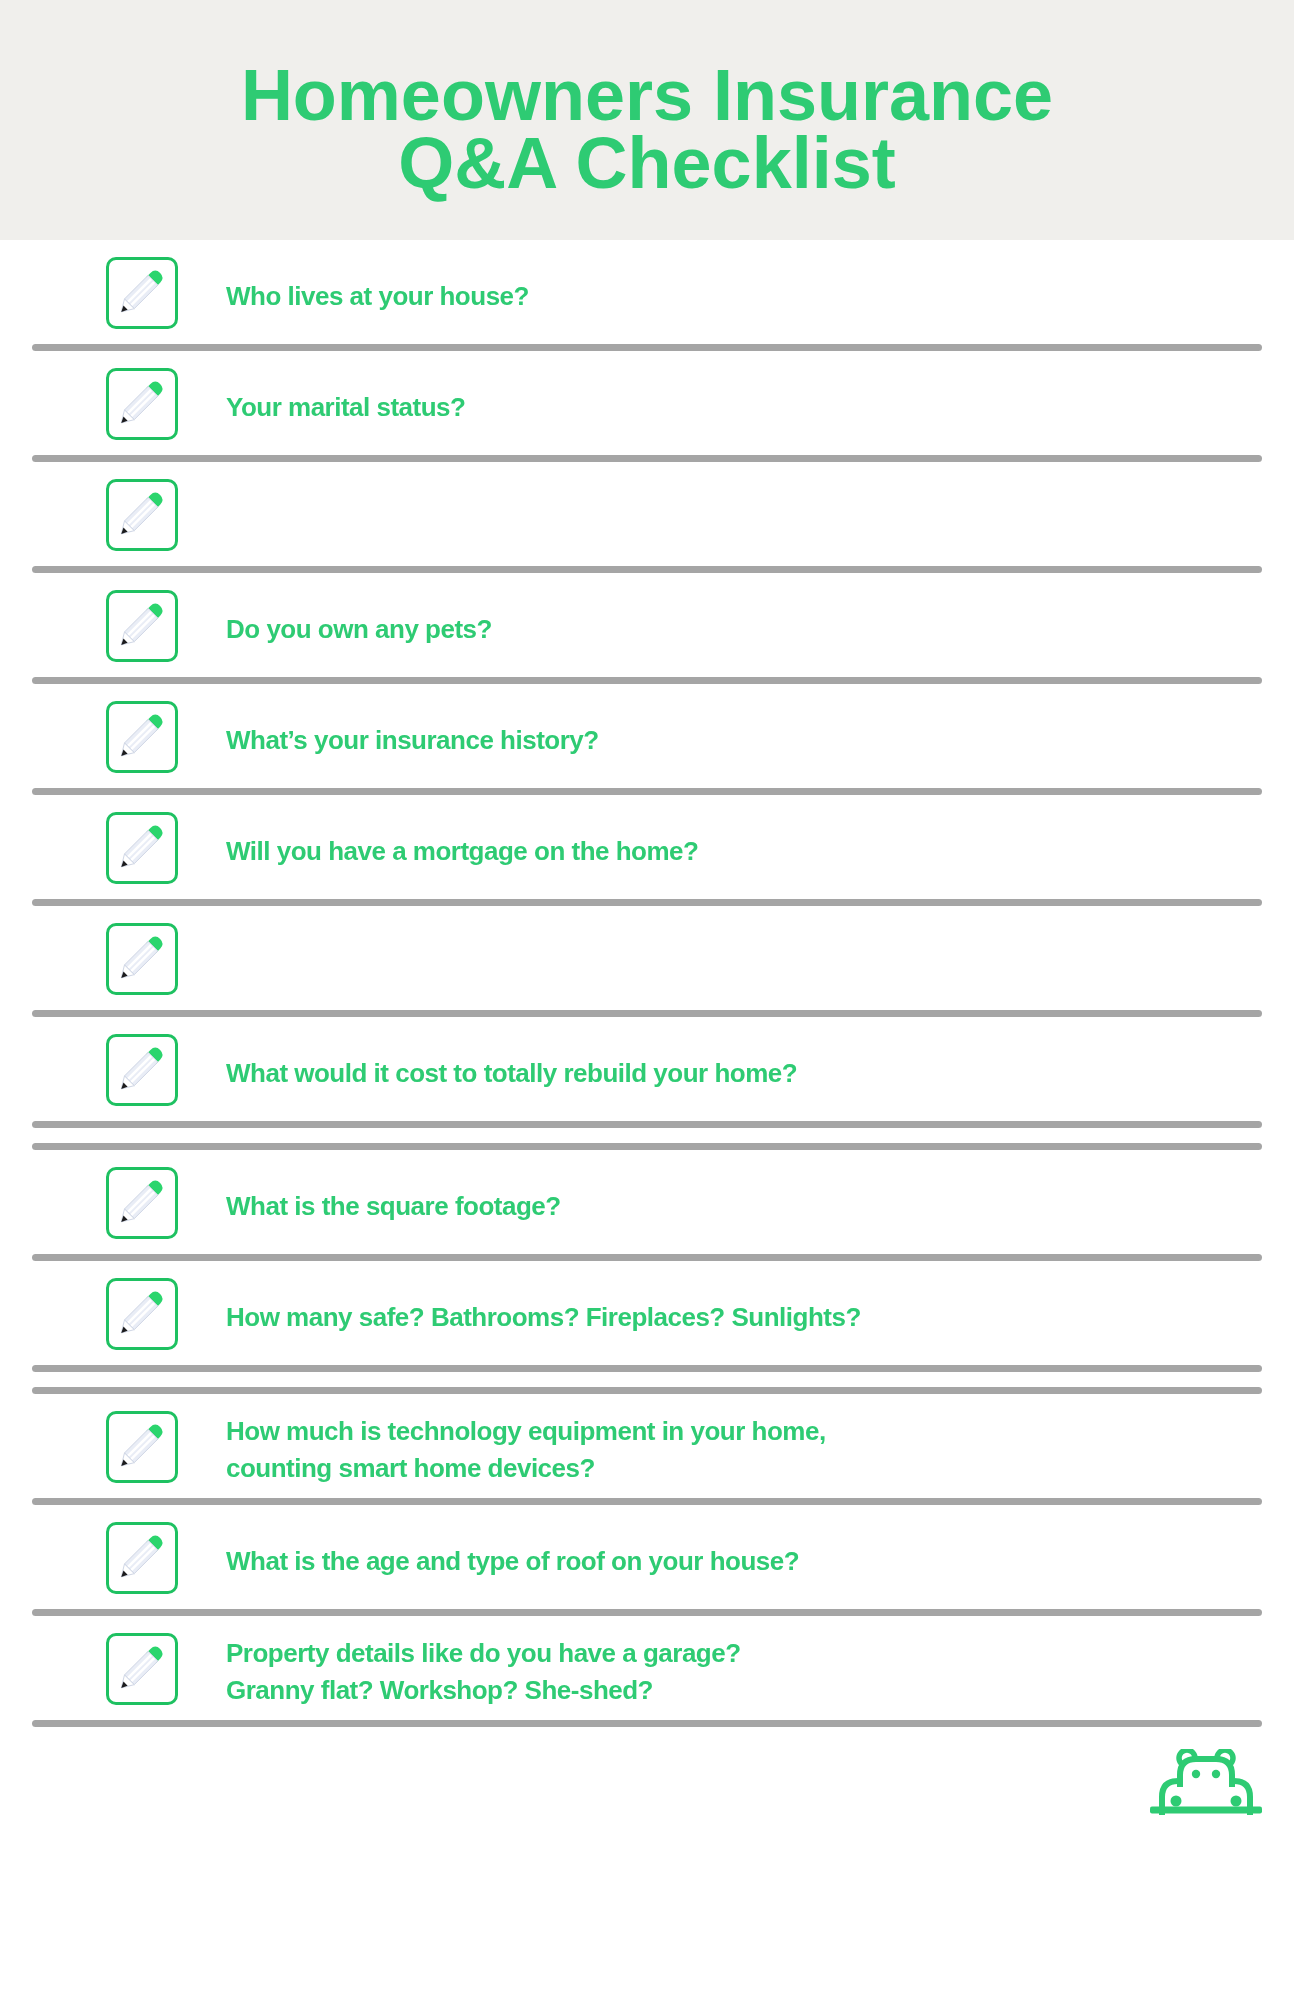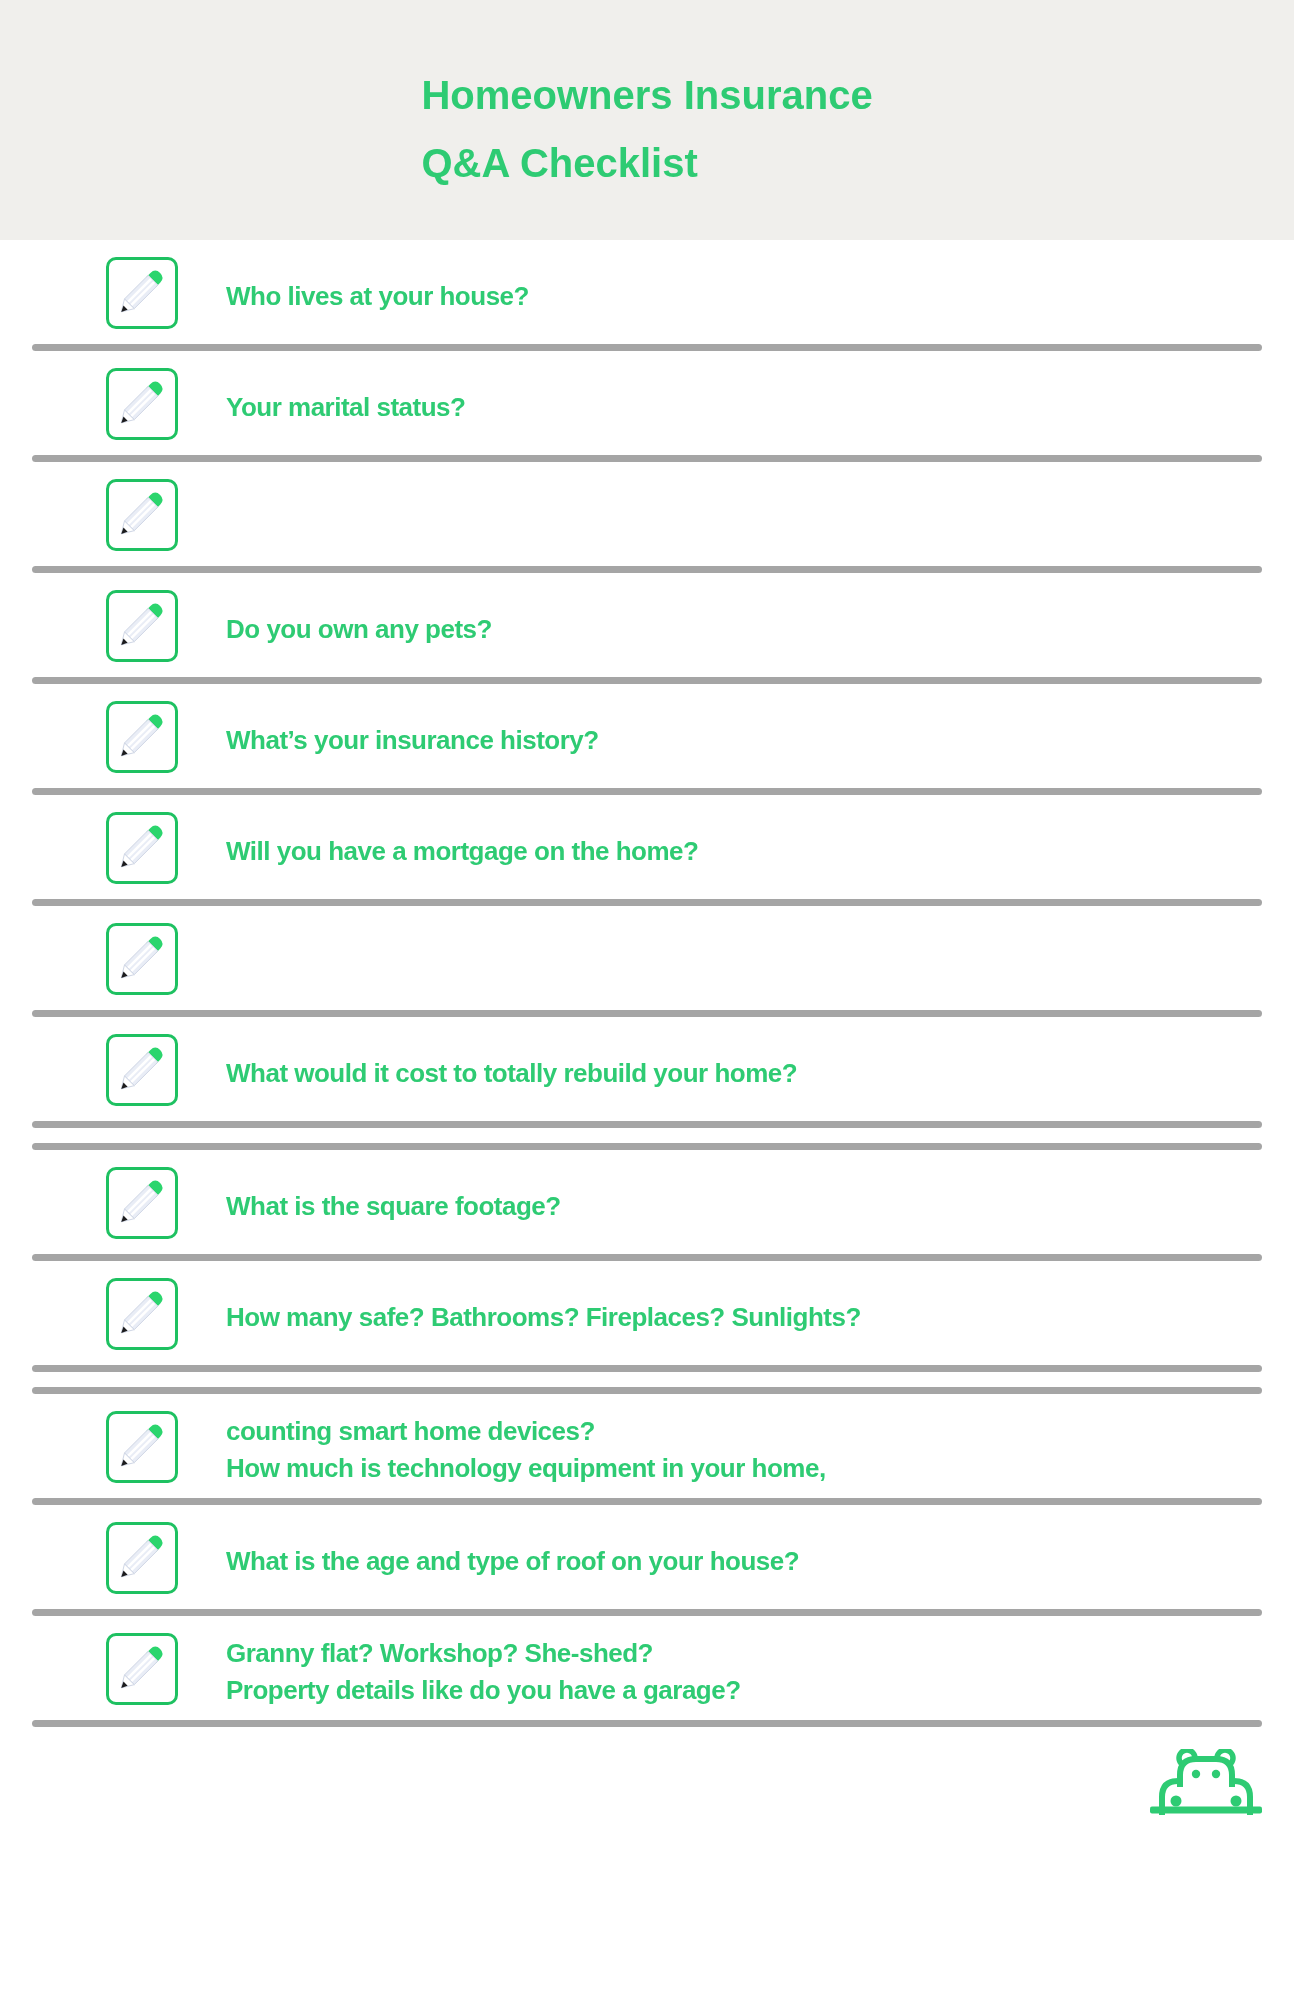--- a/index.html
+++ b/index.html
@@ -14,23 +14,23 @@
   
   .banner {
     height: 240px;
     background: var(--header_bg, #f0efec);
     box-sizing: border-box;
     display: flex; align-items: center; justify-content: center;
     padding-top: 18px;
   }
   .title {
     margin: 0;
-    text-align: left;
+    text-align: center;
     color: var(--green, #2ecb73);
-    font-size: 40px;
+    font-size: 72px;
     line-height: 68px;
     font-weight: bold;
     letter-spacing: 0px;
   }
   .title-line { display: block; }
 
   
   .item {
     display: flex;
     align-items: center;
@@ -297,22 +297,22 @@
           <path class="eraser" d="M28.5,20 L28.5,13.5 Q28.5,6 36,6 Q43.5,6 43.5,13.5 L43.5,20 Z"></path>
           <rect class="pbody" x="28.5" y="17" width="15" height="36.5"></rect>
           <rect x="32.2" y="17.6" width="2.8" height="35.4" fill="#ffffff"></rect>
           <rect x="37" y="17.6" width="2.8" height="35.4" fill="#ffffff"></rect>
           <path class="wood" d="M28.5,53.5 L43.5,53.5 L36,66 Z"></path>
           <path class="lead" d="M32.8,59.4 L39.2,59.4 L36,66 Z"></path>
         </g>
       </svg>
     </div>
     <div class="q">
+      <span class="q-line">How much is technology equipment in your home,</span>
       <span class="q-line">counting smart home devices?</span>
-      <span class="q-line">How much is technology equipment in your home,</span>
     </div>
   </div>
   <div class="divider"></div>
 
   <div class="item">
     <div class="icon-box">
       <svg class="pencil" viewBox="0 0 72 72" aria-hidden="true">
         <g transform="rotate(45 36 34)">
           <path class="eraser" d="M28.5,20 L28.5,13.5 Q28.5,6 36,6 Q43.5,6 43.5,13.5 L43.5,20 Z"></path>
           <rect class="pbody" x="28.5" y="17" width="15" height="36.5"></rect>
@@ -337,22 +337,22 @@
           <path class="eraser" d="M28.5,20 L28.5,13.5 Q28.5,6 36,6 Q43.5,6 43.5,13.5 L43.5,20 Z"></path>
           <rect class="pbody" x="28.5" y="17" width="15" height="36.5"></rect>
           <rect x="32.2" y="17.6" width="2.8" height="35.4" fill="#ffffff"></rect>
           <rect x="37" y="17.6" width="2.8" height="35.4" fill="#ffffff"></rect>
           <path class="wood" d="M28.5,53.5 L43.5,53.5 L36,66 Z"></path>
           <path class="lead" d="M32.8,59.4 L39.2,59.4 L36,66 Z"></path>
         </g>
       </svg>
     </div>
     <div class="q">
+      <span class="q-line">Property details like do you have a garage?</span>
       <span class="q-line">Granny flat? Workshop? She-shed?</span>
-      <span class="q-line">Property details like do you have a garage?</span>
     </div>
   </div>
   <div class="divider"></div>
 </main>
 
   <footer class="footer">
     <svg class="hippo" viewBox="0 0 112 66" aria-hidden="true">
 
       <circle class="stroke" cx="37" cy="9" r="8" stroke-width="5.5"></circle>
       <circle class="stroke" cx="75" cy="9" r="8" stroke-width="5.5"></circle>

